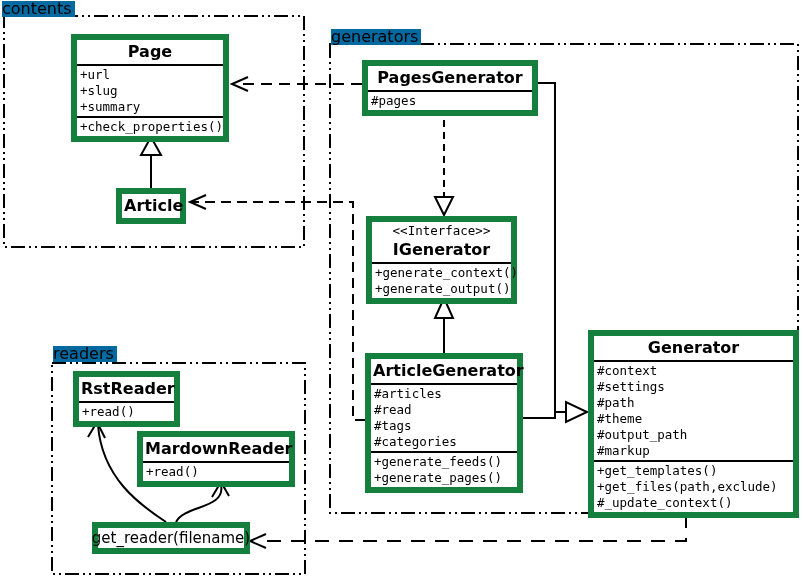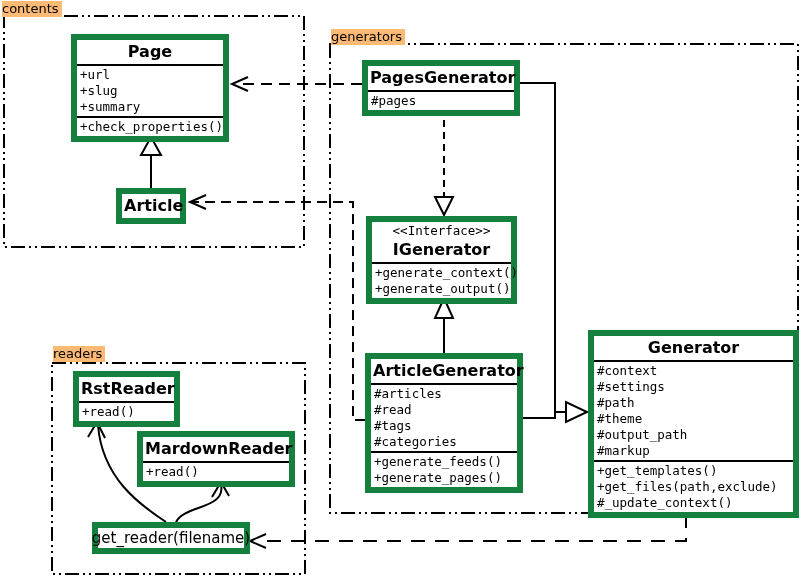--- a/index.html
+++ b/index.html
@@ -12,23 +12,23 @@
     overflow: hidden;
   }
   #wires {
     position: absolute;
     left: 0; top: 0;
     z-index: 0;
   }
   .pkg-label {
     position: absolute;
     z-index: 2;
-    background: #fdba74;
+    background: #0369a1;
     color: #000000;
-    font-size: 13px;
+    font-size: 16px;
     line-height: 16px;
     padding: 0 3px 0 0;
     white-space: nowrap;
   }
   .ubox {
     position: absolute;
     z-index: 1;
     box-sizing: border-box;
     border: 6px solid #15803d;
     background: #ffffff;
@@ -148,21 +148,21 @@
     </div>
     <div class="sec">
       <div class="row">+check_properties()</div>
     </div>
   </div>
 
   <div class="ubox" style="left:116px; top:188px; width:70px;">
     <div class="ttl">Article</div>
   </div>
 
-  <div class="ubox" style="left:362px; top:60px; width:158px;">
+  <div class="ubox" style="left:362px; top:60px; width:176px;">
     <div class="ttl">PagesGenerator</div>
     <div class="sec">
       <div class="row">#pages</div>
     </div>
   </div>
 
   <div class="ubox" style="left:366px; top:216px; width:151px;">
     <div class="ttl" style="padding:1px 2px;">
       <div class="stereo">&lt;&lt;Interface&gt;&gt;</div>
       <div class="iface-name">IGenerator</div>

